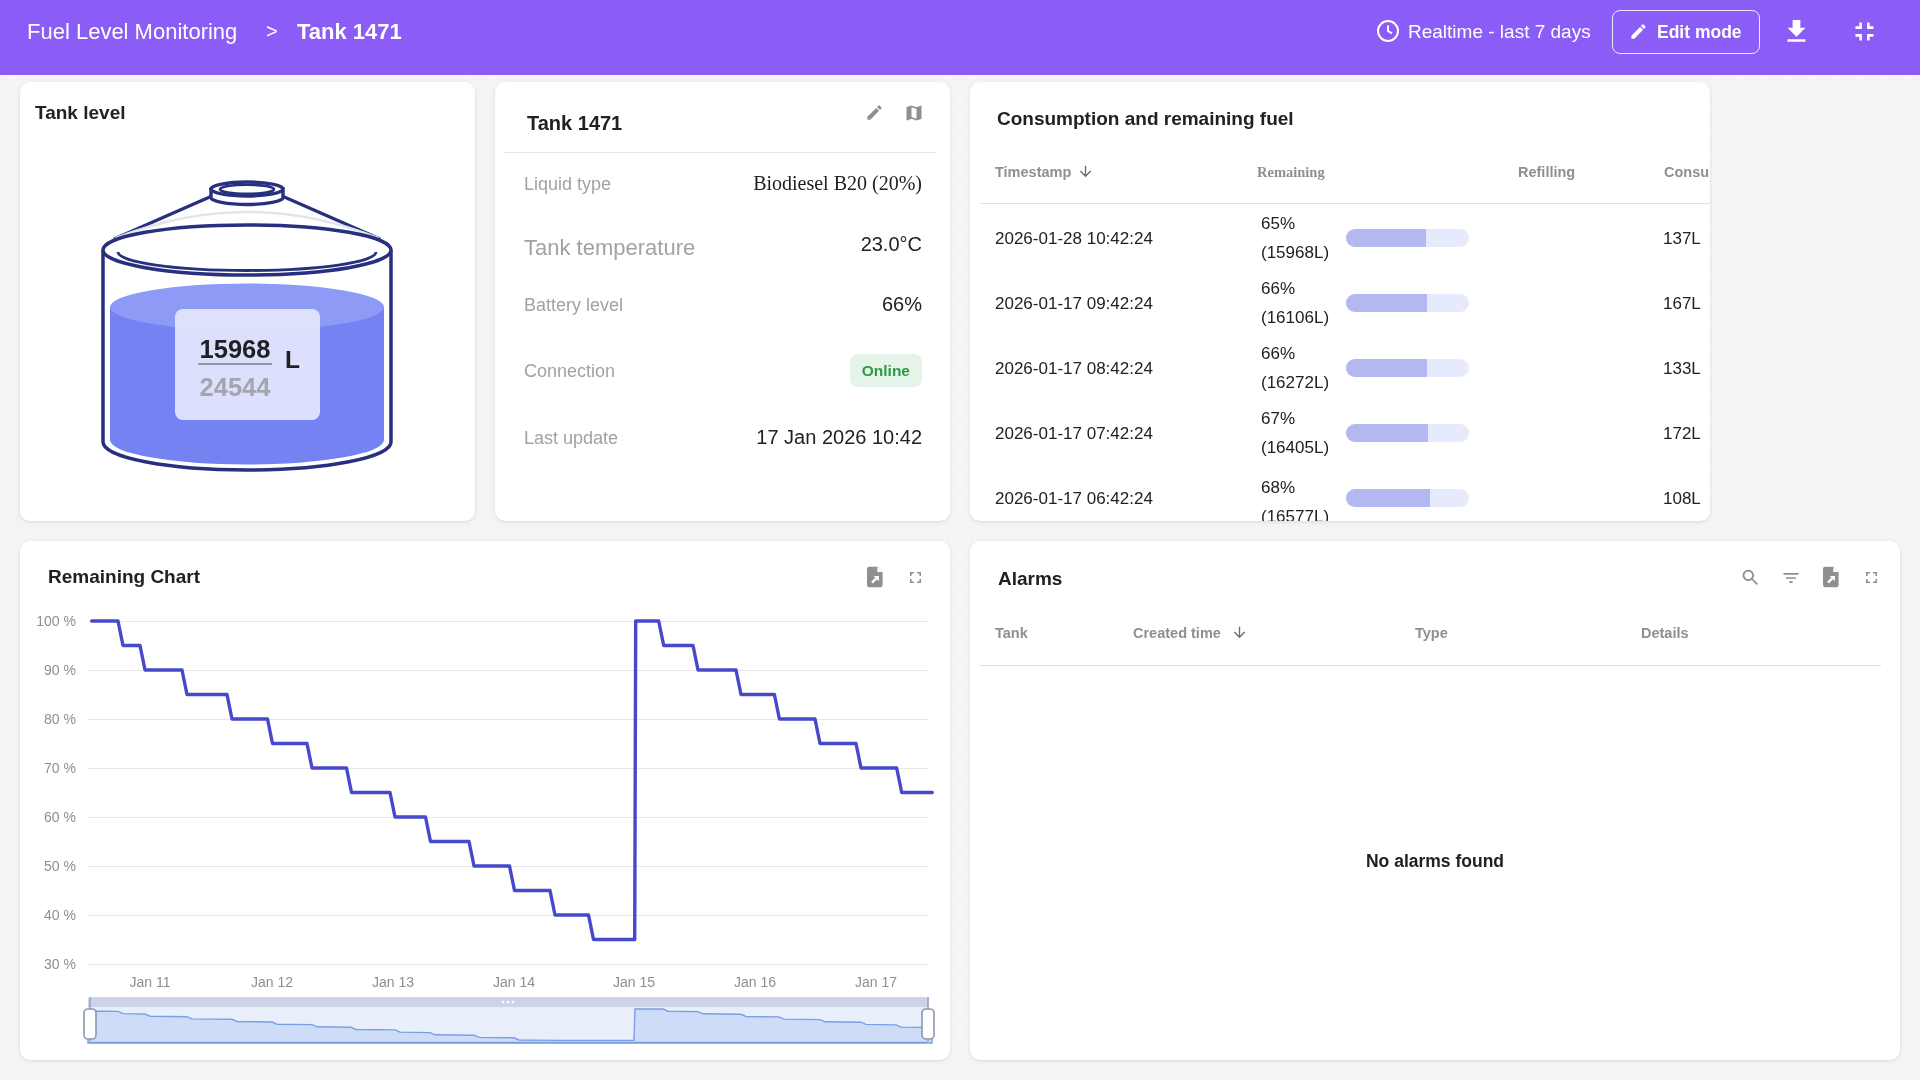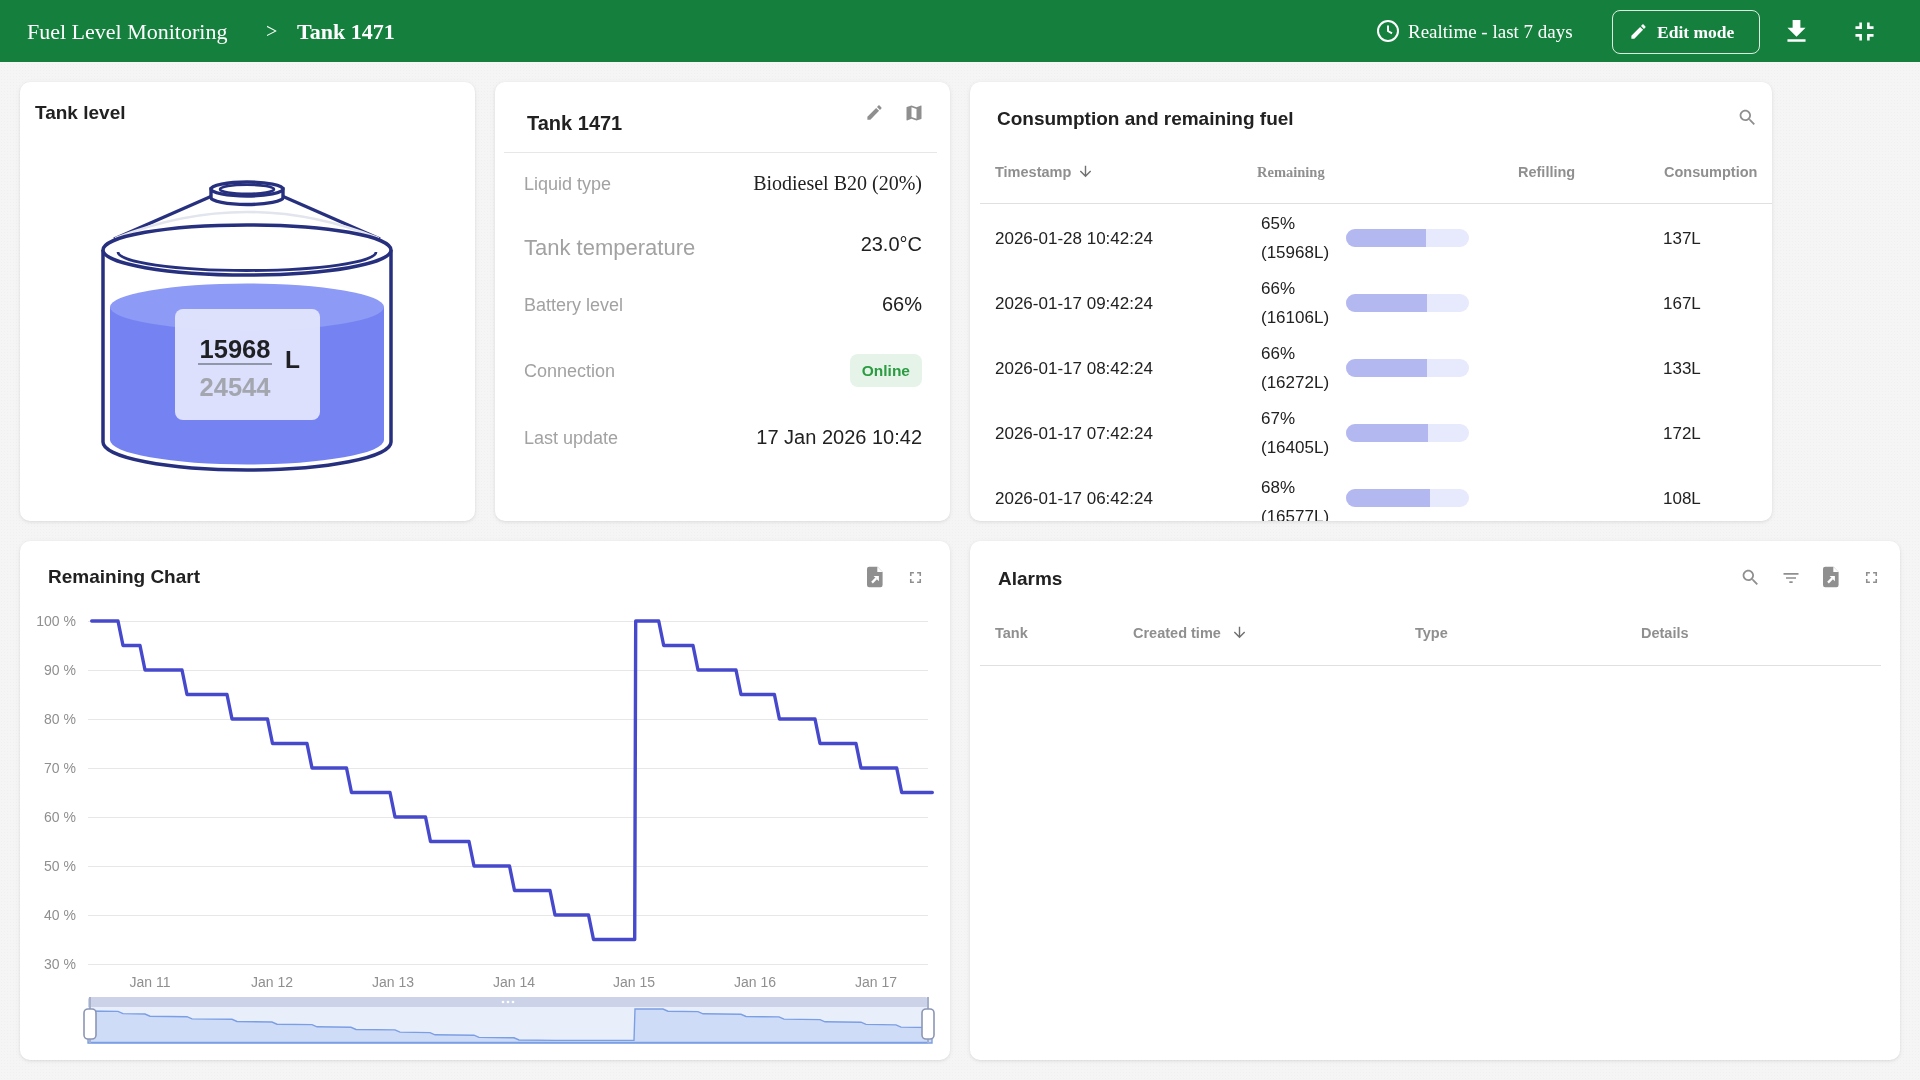--- a/index.html
+++ b/index.html
@@ -5,22 +5,22 @@
 * { margin:0; padding:0; box-sizing:border-box; }
 html,body { width:1920px; height:1080px; overflow:hidden; }
 body {
   font-family:"Liberation Sans", sans-serif;
   background-color:#f5f5f5;
   background-image:radial-gradient(circle, #f0f0f0 0.8px, rgba(0,0,0,0) 0.95px);
   background-size:3px 3px;
   position:relative;
 }
 .topbar {
-  position:absolute; left:0; top:0; width:1920px; height:62px;
-  background:#15803d; color:#fff;font-family:Liberation Serif, serif;
+  position:absolute; left:0; top:0; width:1920px; height:75px;
+  background:#8b5cf6; color:#fff;
 }
 .card {
   position:absolute; background:#fff; border-radius:10px;
   box-shadow:0 1px 3px rgba(0,0,0,0.07), 0 1px 6px rgba(0,0,0,0.05);
   overflow:hidden;
 }
 .ctitle { font-size:19px; font-weight:bold; color:#212121; position:absolute; }
 
 svg { display:block; }
 .hdrcell { position:absolute; font-size:14.5px; font-weight:bold; color:#8f8f8f; }
@@ -97,21 +97,21 @@
   <div class="cell gray" style="left:29px;top:153px;font-size:22px;">Tank temperature</div>
   <div class="cell" style="right:28px;top:151px;font-size:20px;">23.0°C</div>
   <div class="cell gray" style="left:29px;top:213px;font-size:18px;">Battery level</div>
   <div class="cell" style="right:28px;top:211px;font-size:20px;">66%</div>
   <div class="cell gray" style="left:29px;top:279px;font-size:18px;">Connection</div>
   <div style="position:absolute;right:28px;top:272px;background:#e5f3e8;border-radius:8px;height:33px;line-height:33px;padding:0 12px;font-size:15.5px;font-weight:bold;color:#2b9c42;">Online</div>
   <div class="cell gray" style="left:29px;top:346px;font-size:18px;">Last update</div>
   <div class="cell" style="right:28px;top:344px;font-size:20px;">17 Jan 2026 10:42</div>
 </div>
 
-<div class="card" style="left:970px;top:82px;width:802px;height:439px;">
+<div class="card" style="left:970px;top:82px;width:740px;height:439px;">
   <div class="ctitle" style="left:27px;top:26px;">Consumption and remaining fuel</div>
   <svg style="position:absolute;left:767px;top:25px;" width="21" height="21" viewBox="0 0 24 24">
     <path d="M15.5 14h-.79l-.28-.27C15.41 12.59 16 11.11 16 9.5 16 5.91 13.09 3 9.5 3S3 5.91 3 9.5 5.91 16 9.5 16c1.61 0 3.09-.59 4.23-1.57l.27.28v.79l5 4.99L20.49 19l-4.99-5zm-6 0C7.01 14 5 11.99 5 9.5S7.01 5 9.5 5 14 7.01 14 9.5 11.99 14 9.5 14z" fill="#8f8f8f"></path>
   </svg>
   <svg style="position:absolute;left:809px;top:26px;" width="20" height="20" viewBox="0 0 24 24">
     <path d="M10 18h5V5h-5v13zm-6 0h5V5H4v13zM16 5v13h5V5h-5z" fill="#8f8f8f"></path>
   </svg>
   <svg style="position:absolute;left:851px;top:25px;" width="20" height="22" viewBox="0 0 20 22">
     <path d="M4.2 0.8 h8.3 L17.6 5.9 V19 a2.2 2.2 0 0 1 -2.2 2.2 H4.2 A2.2 2.2 0 0 1 2 19 V3 A2.2 2.2 0 0 1 4.2 0.8 Z" fill="#8f8f8f"></path>
     <path d="M12.3 0.8 L17.6 6.1 H12.3 Z" fill="#fff"></path>
@@ -255,13 +255,14 @@
     <path d="M7 14H5v5h5v-2H7v-3zm-2-4h2V7h3V5H5v5zm12 7h-3v2h5v-5h-2v3zM14 5v2h3v3h2V5h-5z" fill="#8f8f8f"></path>
   </svg>
   <div class="hdrcell" style="left:25px;top:84px;">Tank</div>
   <div class="hdrcell" style="left:163px;top:84px;">Created time</div>
   <svg style="position:absolute;left:261px;top:83px;" width="17" height="17" viewBox="0 0 24 24">
     <path d="M20 12l-1.41-1.41L13 16.17V4h-2v12.17l-5.58-5.59L4 12l8 8 8-8z" fill="#707070"></path>
   </svg>
   <div class="hdrcell" style="left:445px;top:84px;">Type</div>
   <div class="hdrcell" style="left:671px;top:84px;">Details</div>
   <div style="position:absolute;left:10px;top:124px;width:901px;height:1px;background:#e0e0e0;"></div>
+  <div style="position:absolute;left:0;top:310px;width:930px;text-align:center;font-size:17.5px;font-weight:bold;color:#212121;">No alarms found</div>
 </div>
 
 </body></html>

